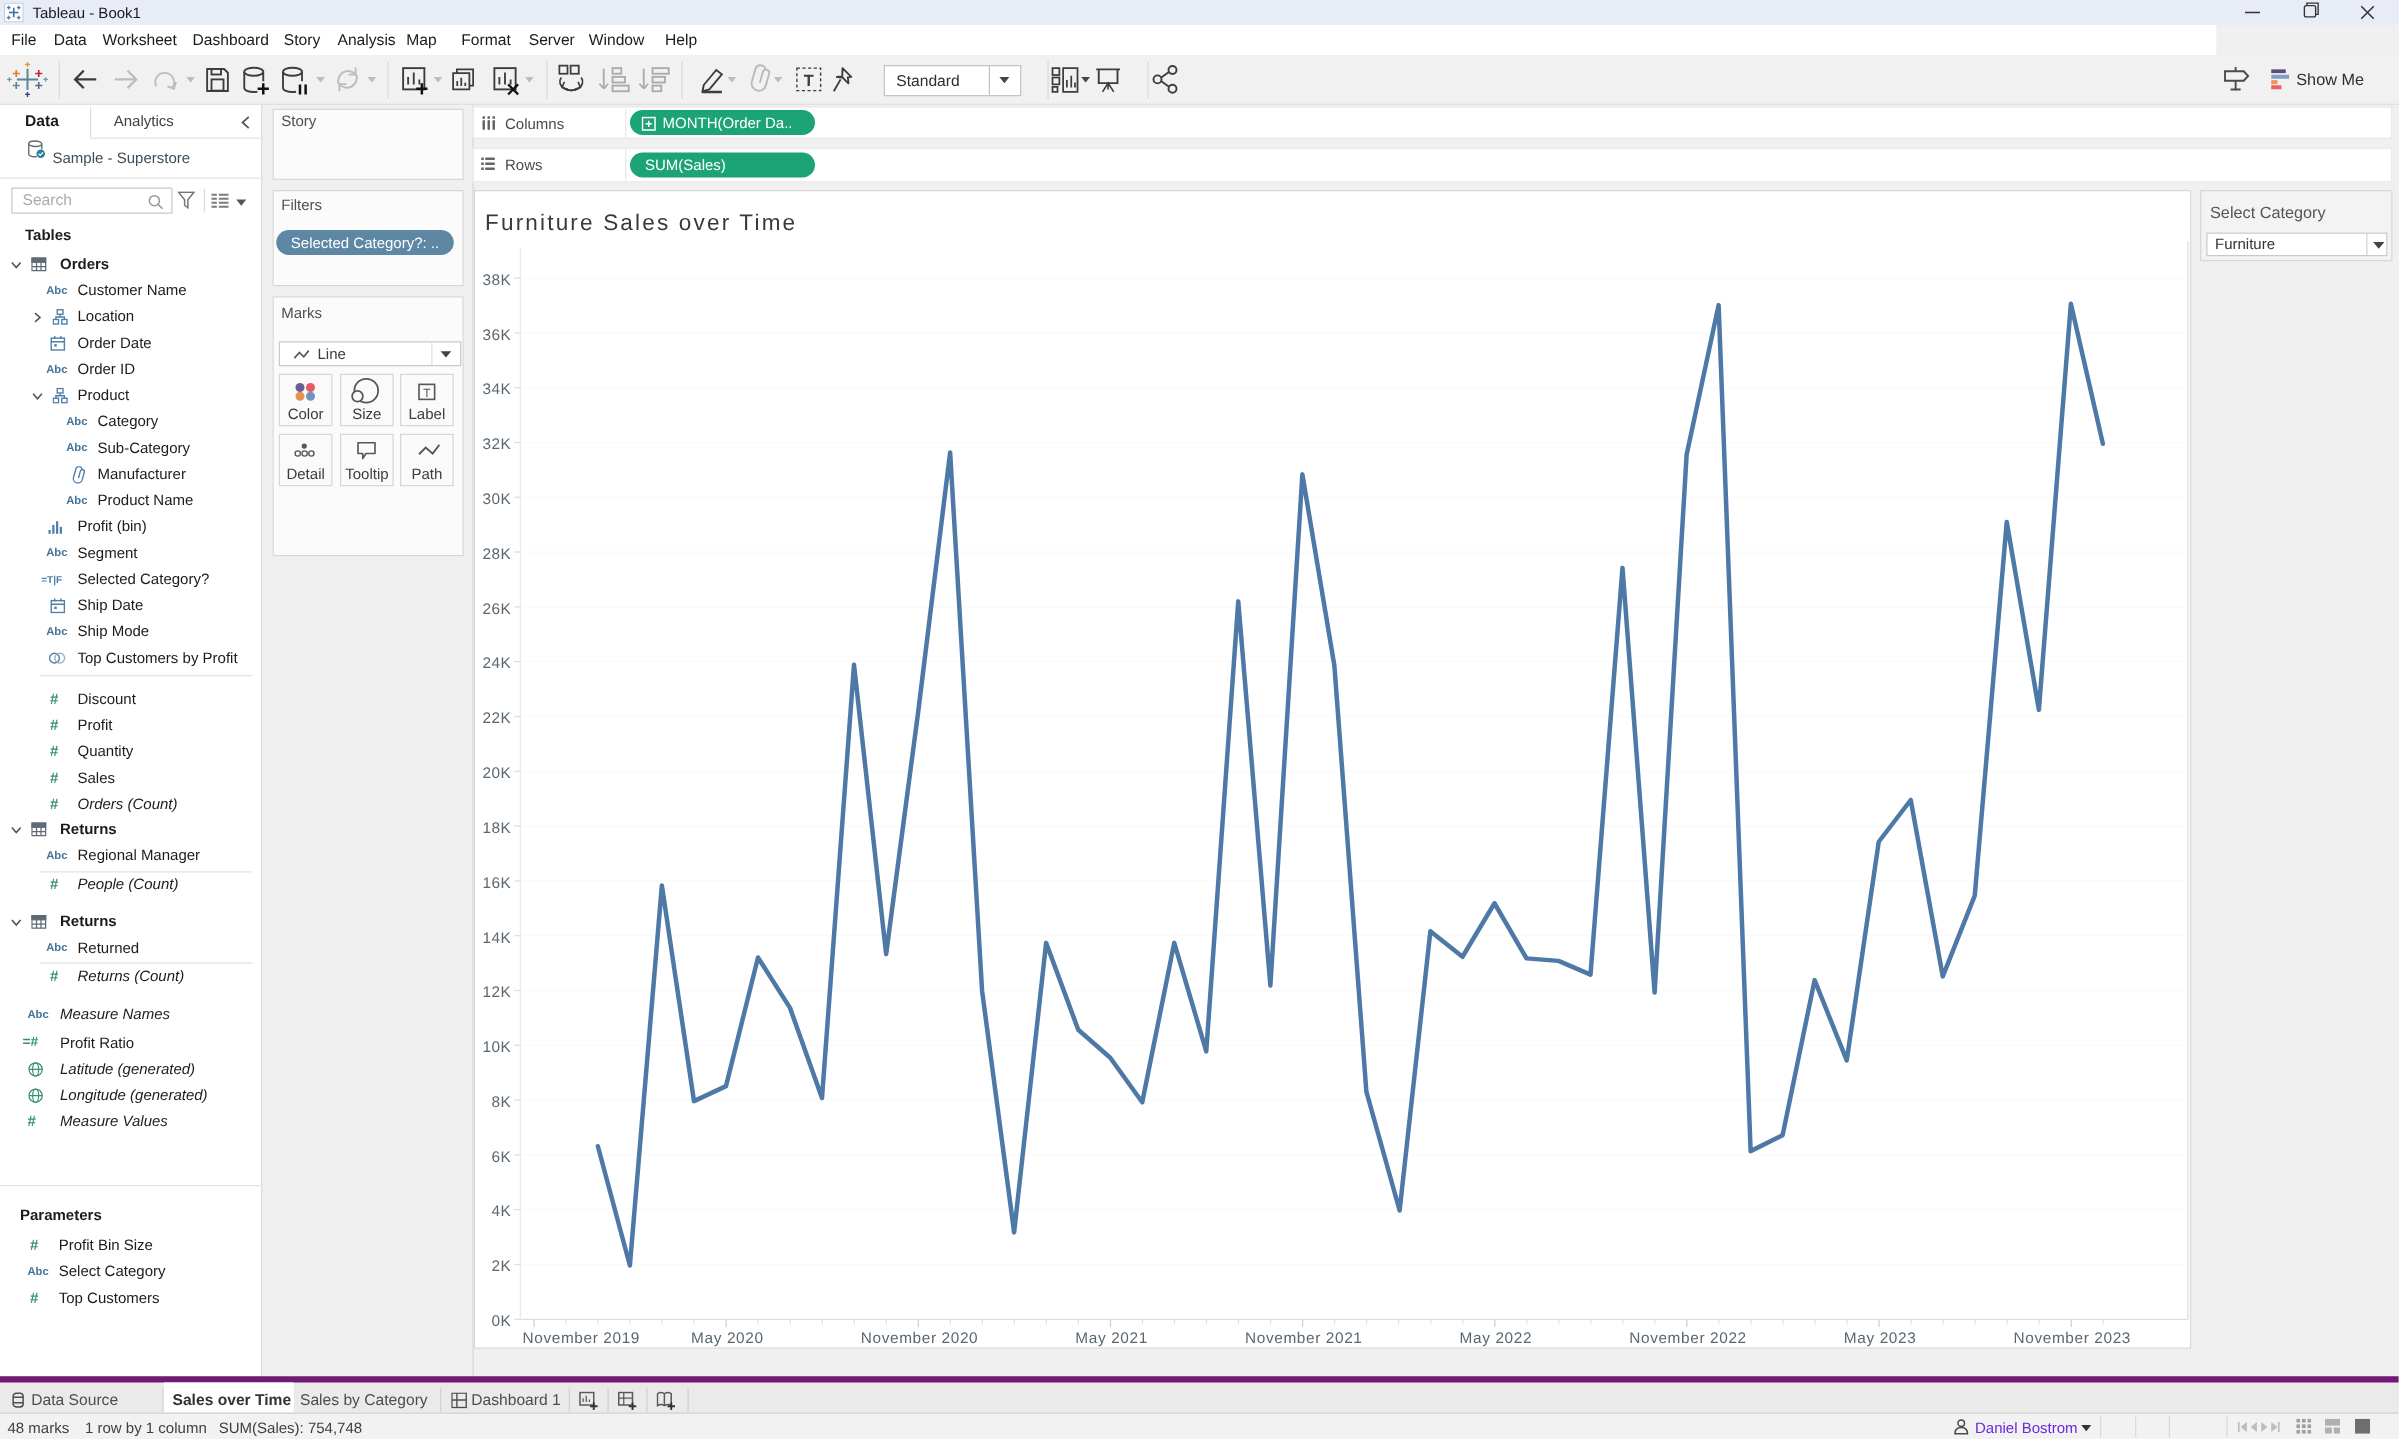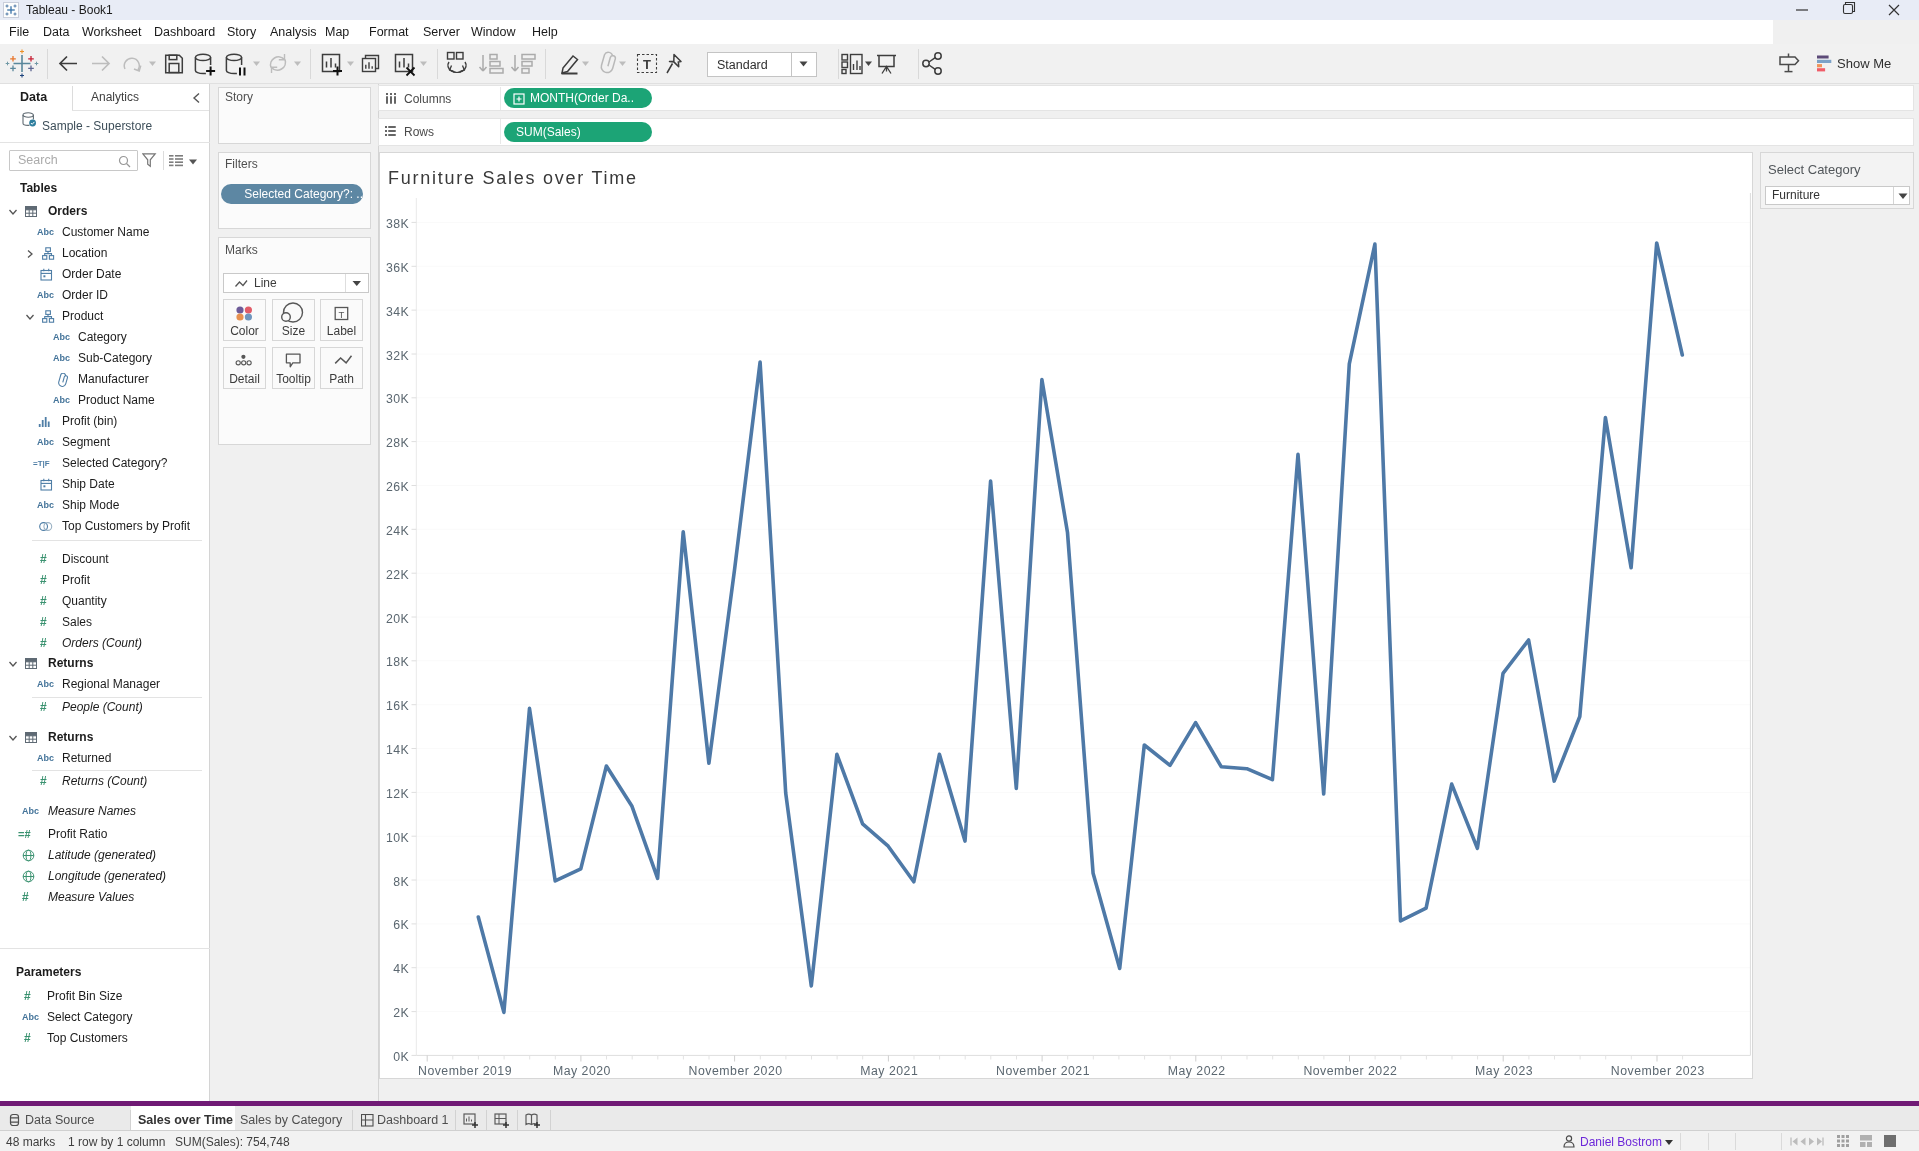--- a/index.html
+++ b/index.html
@@ -519,21 +519,21 @@
     <div class="row" style="top:943.5px">
         <i class="abs hashg" style="left:24px;font-style:normal">#</i>
         <span class="abs" style="left:47px">Top Customers</span>
       </div>
   </div>
   <div class="abs cardspanel" id="cardspanel">
     <div class="card" style="left:8px;top:3px;width:153px;height:57px"></div>
     <span class="cardlabel" style="left:15px;top:6px">Story</span>
     <div class="card" style="left:8px;top:68px;width:153px;height:77px"></div>
     <span class="cardlabel" style="left:15px;top:73px">Filters</span>
-    <div class="pill" style="left:11px;top:99.5px;width:142px;background:#5d87a3;text-align:right">Selected Category?: ..</div>
+    <div class="pill" style="left:11px;top:99.5px;width:142px;background:#5d87a3;text-align:center">Selected Category?: ..</div>
     <div class="card" style="left:8px;top:153px;width:153px;height:208px"></div>
     <span class="cardlabel" style="left:15px;top:158.5px">Marks</span>
     <div class="abs" style="left:13px;top:188.5px;width:146px;height:20px;background:#fff;border:1px solid #c9c9c9">
       <svg class="abs" style="left:11px;top:5px" width="13" height="9">
           <path d="M 0.5 7.5 L 4.5 3 L 8 6.5 L 12 1.5" fill="none" stroke="#555" stroke-width="1.3"></path>
         </svg>
       <span class="abs" style="left:30px;top:2px;font-size:12px;color:#3c3c3c">Line</span>
       <div class="vsep" style="left:121px;top:0;height:18px;background:#dedede"></div>
       <svg class="abs" style="left:127px;top:6.5px" width="12" height="7">
           <path d="M 1.5 1 h 8.5 l -4.25 5 z" fill="#444"></path>

